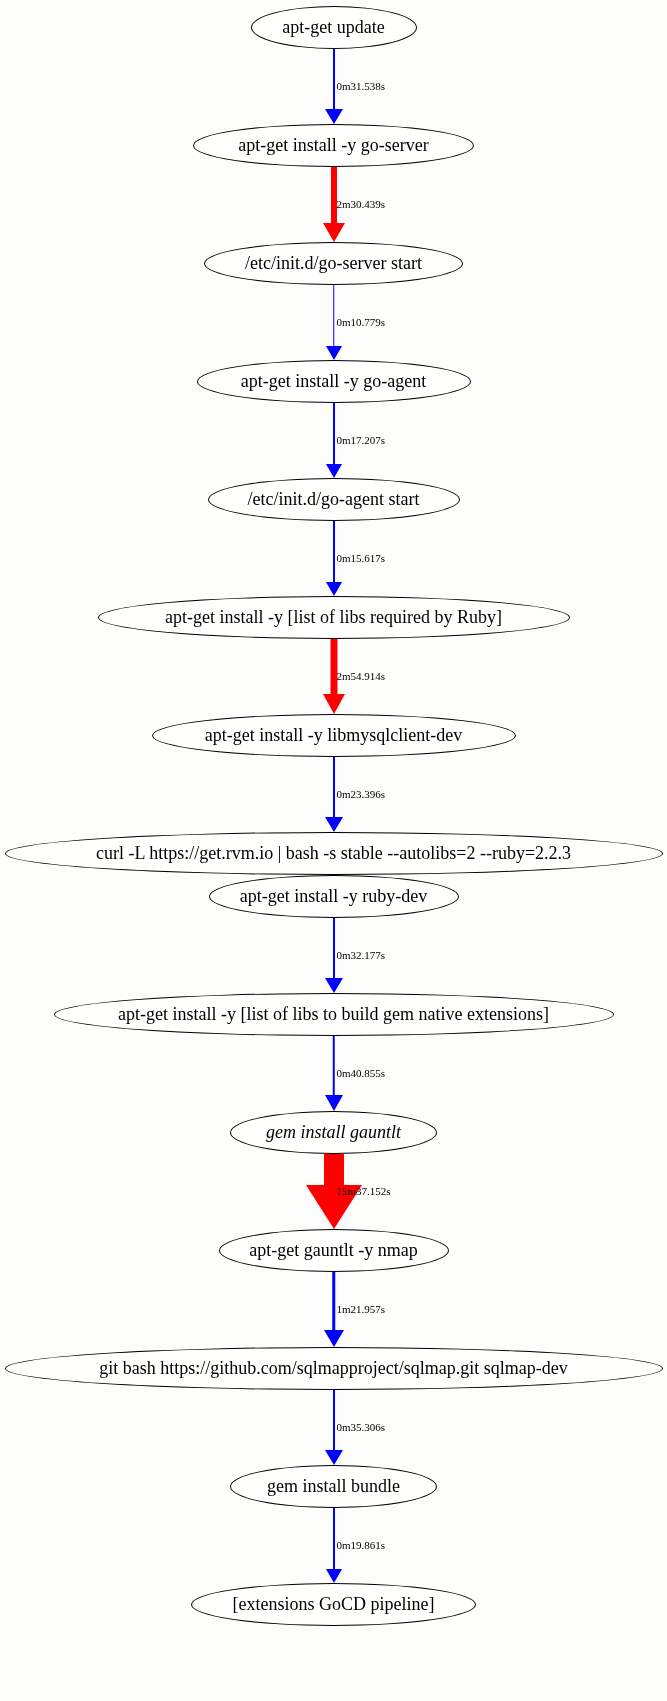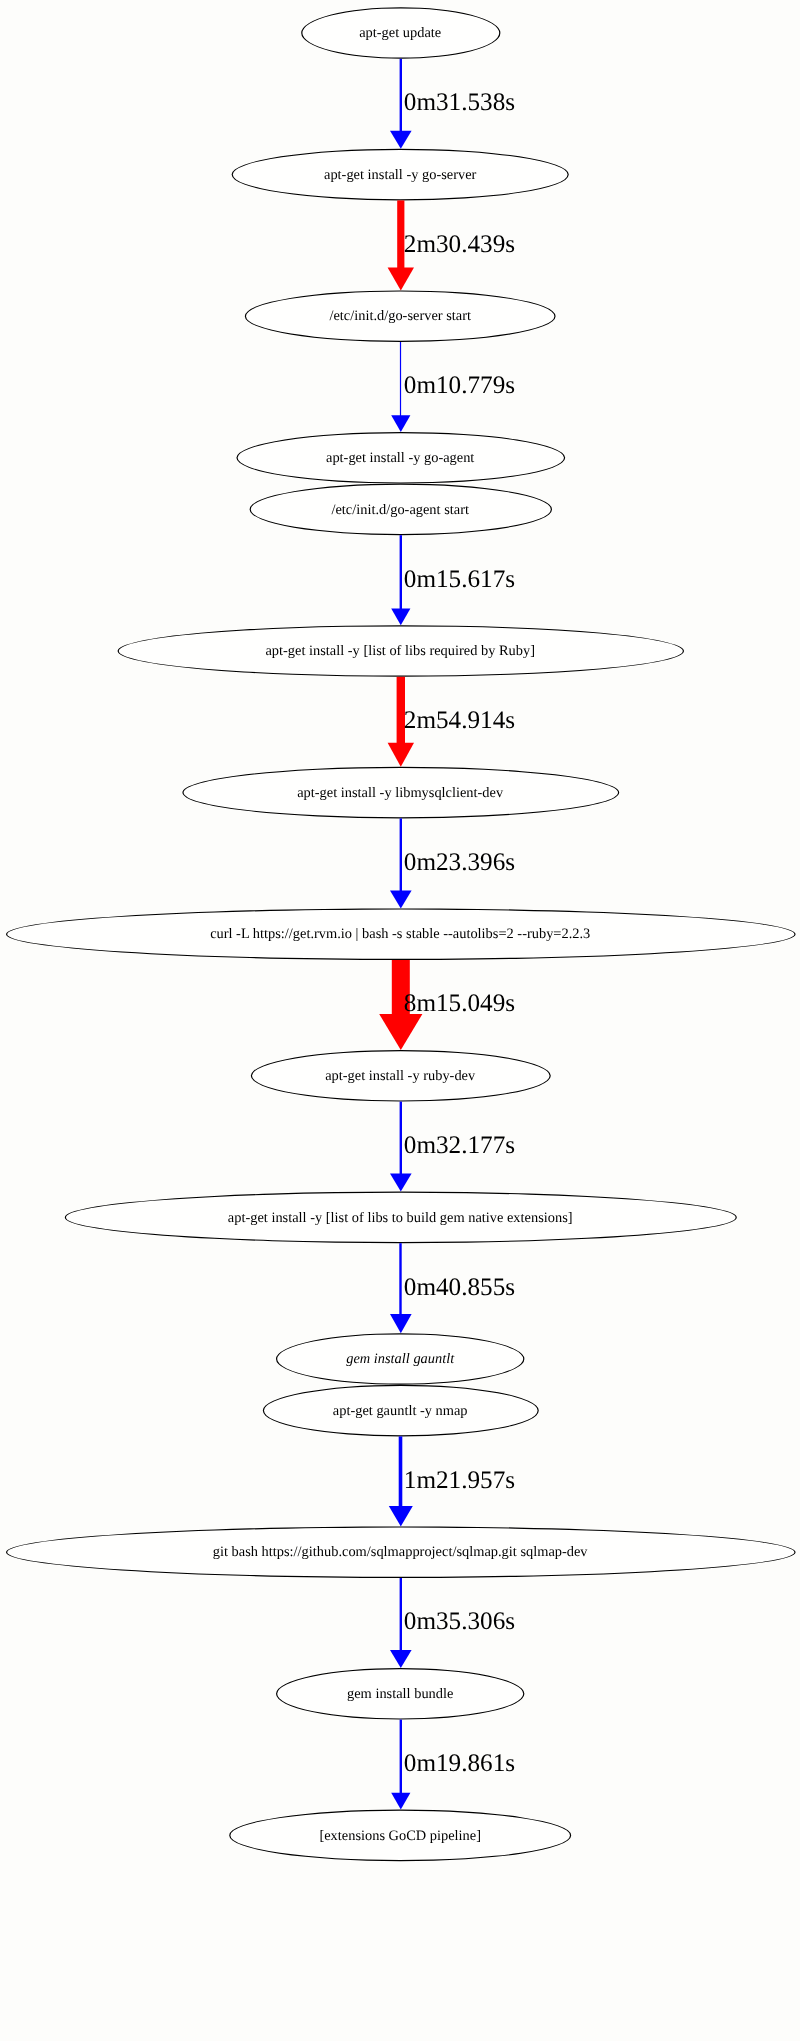--- a/index.html
+++ b/index.html
@@ -13,37 +13,37 @@
     box-sizing:border-box;padding-top:6px;
     display:flex;flex-direction:column;align-items:center;
   }
   .node{
     flex:0 0 auto;height:43px;box-sizing:border-box;
     border:1px solid #000;border-radius:50%;
     background:#fffffe;
     display:flex;align-items:center;justify-content:center;
   }
   .node .nlabel{
-    font-size:12px;color:#000;white-space:nowrap;line-height:1;
+    font-size:18px;color:#000;white-space:nowrap;line-height:1;
     padding-bottom:1px;
   }
   .edge{
     flex:0 0 auto;position:relative;width:100%;height:75px;
   }
   .shaft{
     position:absolute;left:50%;top:0;transform:translateX(-50%);
   }
   .head{
     position:absolute;left:50%;bottom:0;transform:translateX(-50%);
     width:0;height:0;
   }
   .elabel{
     position:absolute;left:calc(50% + 3px);top:50%;
     transform:translateY(-58%);
-    font-size:21px;color:#000;white-space:nowrap;line-height:1;
+    font-size:11px;color:#000;white-space:nowrap;line-height:1;
     z-index:2;
   }
 </style>
 </head>
 <body>
 
 <div id="graph">
     <div class="node" style="width: 166px;">
       <span class="nlabel">apt-get update</span>
     </div>
@@ -64,20 +64,25 @@
       <span class="nlabel">/etc/init.d/go-server start</span>
     </div>
     <div class="edge">
       <span class="shaft" style="width: 1.5px; background: rgb(0, 0, 255); bottom: 12px;"></span>
       <span class="head" style="border-left: 8.5px solid transparent; border-right: 8.5px solid transparent; border-top: 14px solid rgb(0, 0, 255);"></span>
       <span class="elabel">0m10.779s</span>
     </div>
     <div class="node" style="width: 274px;">
       <span class="nlabel">apt-get install -y go-agent</span>
     </div>
+    <div class="edge">
+      <span class="shaft" style="width: 2px; background: rgb(0, 0, 255); bottom: 12px;"></span>
+      <span class="head" style="border-left: 8.5px solid transparent; border-right: 8.5px solid transparent; border-top: 14px solid rgb(0, 0, 255);"></span>
+      <span class="elabel">0m17.207s</span>
+    </div>
     <div class="node" style="width: 252px;">
       <span class="nlabel">/etc/init.d/go-agent start</span>
     </div>
     <div class="edge">
       <span class="shaft" style="width: 2px; background: rgb(0, 0, 255); bottom: 12px;"></span>
       <span class="head" style="border-left: 8.5px solid transparent; border-right: 8.5px solid transparent; border-top: 14px solid rgb(0, 0, 255);"></span>
       <span class="elabel">0m15.617s</span>
     </div>
     <div class="node" style="width: 472px;">
       <span class="nlabel">apt-get install -y [list of libs required by Ruby]</span>
@@ -91,43 +96,43 @@
       <span class="nlabel">apt-get install -y libmysqlclient-dev</span>
     </div>
     <div class="edge">
       <span class="shaft" style="width: 2px; background: rgb(0, 0, 255); bottom: 13px;"></span>
       <span class="head" style="border-left: 9px solid transparent; border-right: 9px solid transparent; border-top: 15px solid rgb(0, 0, 255);"></span>
       <span class="elabel">0m23.396s</span>
     </div>
     <div class="node" style="width: 658px;">
       <span class="nlabel">curl -L https://get.rvm.io | bash -s stable --autolibs=2 --ruby=2.2.3</span>
     </div>
-    <div class="edge">
-      <span class="shaft" style="width: 15px; background: rgb(255, 0, 0); bottom: 28px;"></span>
-      <span class="head" style="border-left: 18px solid transparent; border-right: 18px solid transparent; border-top: 30px solid rgb(255, 0, 0);"></span>
-      <span class="elabel">8m15.049s</span>
-    </div>
     <div class="node" style="width: 250px;">
       <span class="nlabel">apt-get install -y ruby-dev</span>
     </div>
     <div class="edge">
       <span class="shaft" style="width: 2px; background: rgb(0, 0, 255); bottom: 13px;"></span>
       <span class="head" style="border-left: 9px solid transparent; border-right: 9px solid transparent; border-top: 15px solid rgb(0, 0, 255);"></span>
       <span class="elabel">0m32.177s</span>
     </div>
     <div class="node" style="width: 560px; font-family: Liberation Serif, serif;">
       <span class="nlabel">apt-get install -y [list of libs to build gem native extensions]</span>
     </div>
     <div class="edge">
       <span class="shaft" style="width: 2.5px; background: rgb(0, 0, 255); bottom: 14px;"></span>
       <span class="head" style="border-left: 9.5px solid transparent; border-right: 9.5px solid transparent; border-top: 16px solid rgb(0, 0, 255);"></span>
       <span class="elabel">0m40.855s</span>
     </div>
     <div class="node" style="width: 207px; font-style: italic;">
       <span class="nlabel">gem install gauntlt</span>
+    </div>
+    <div class="edge">
+      <span class="shaft" style="width: 20px; background: rgb(255, 0, 0); bottom: 42px;"></span>
+      <span class="head" style="border-left: 28px solid transparent; border-right: 28px solid transparent; border-top: 44px solid rgb(255, 0, 0);"></span>
+      <span class="elabel">15m37.152s</span>
     </div>
     <div class="node" style="width: 230px;">
       <span class="nlabel">apt-get gauntlt -y nmap</span>
     </div>
     <div class="edge">
       <span class="shaft" style="width: 3.5px; background: rgb(0, 0, 255); bottom: 15px;"></span>
       <span class="head" style="border-left: 10px solid transparent; border-right: 10px solid transparent; border-top: 17px solid rgb(0, 0, 255);"></span>
       <span class="elabel">1m21.957s</span>
     </div>
     <div class="node" style="width: 658px;">

